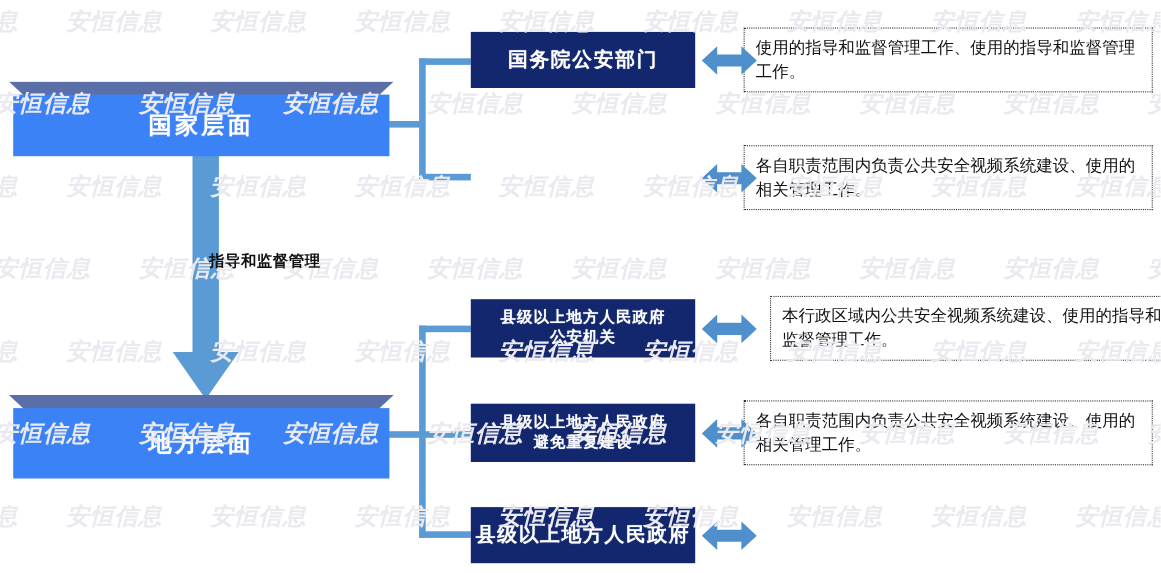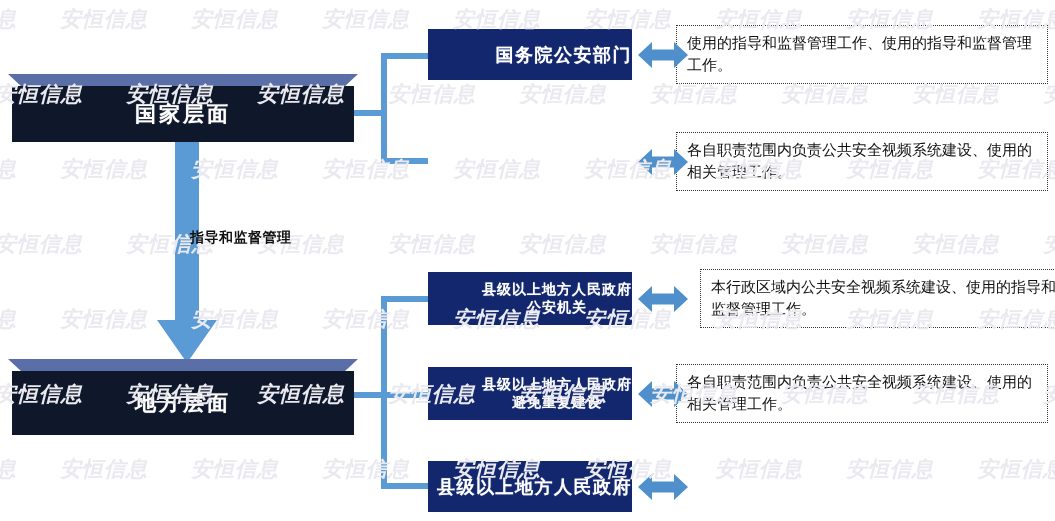--- a/index.html
+++ b/index.html
@@ -57,40 +57,40 @@
     height: 13px;
     background: #5a6ea8;
     clip-path: polygon(0 0, 100% 0, 96% 100%, 4% 100%);
   }
   .slab .slab-front {
     position: absolute;
     left: 4px;
     right: 4px;
     top: 12px;
     bottom: 0;
-    background: #0f172a;
+    background: #3b82f6;
     display: flex;
     align-items: center;
     justify-content: center;
   }
   .slab .slab-label {
     color: #ffffff;
     font-weight: 700;
     font-size: 21px;
     letter-spacing: 3px;
     text-shadow: 0 0 1px rgba(255,255,255,0.6);
   }
 
   
   .role-box {
     position: absolute;
     background: #12276e;
     display: flex;
     align-items: center;
-    justify-content: flex-end;
+    justify-content: center;
     text-align: center;
     z-index: 3;
   }
   .role-box .role-label {
     color: #ffffff;
     font-weight: 700;
     line-height: 1.28;
     letter-spacing: 1px;
     text-shadow: 0 0 1px rgba(255,255,255,0.5);
   }

